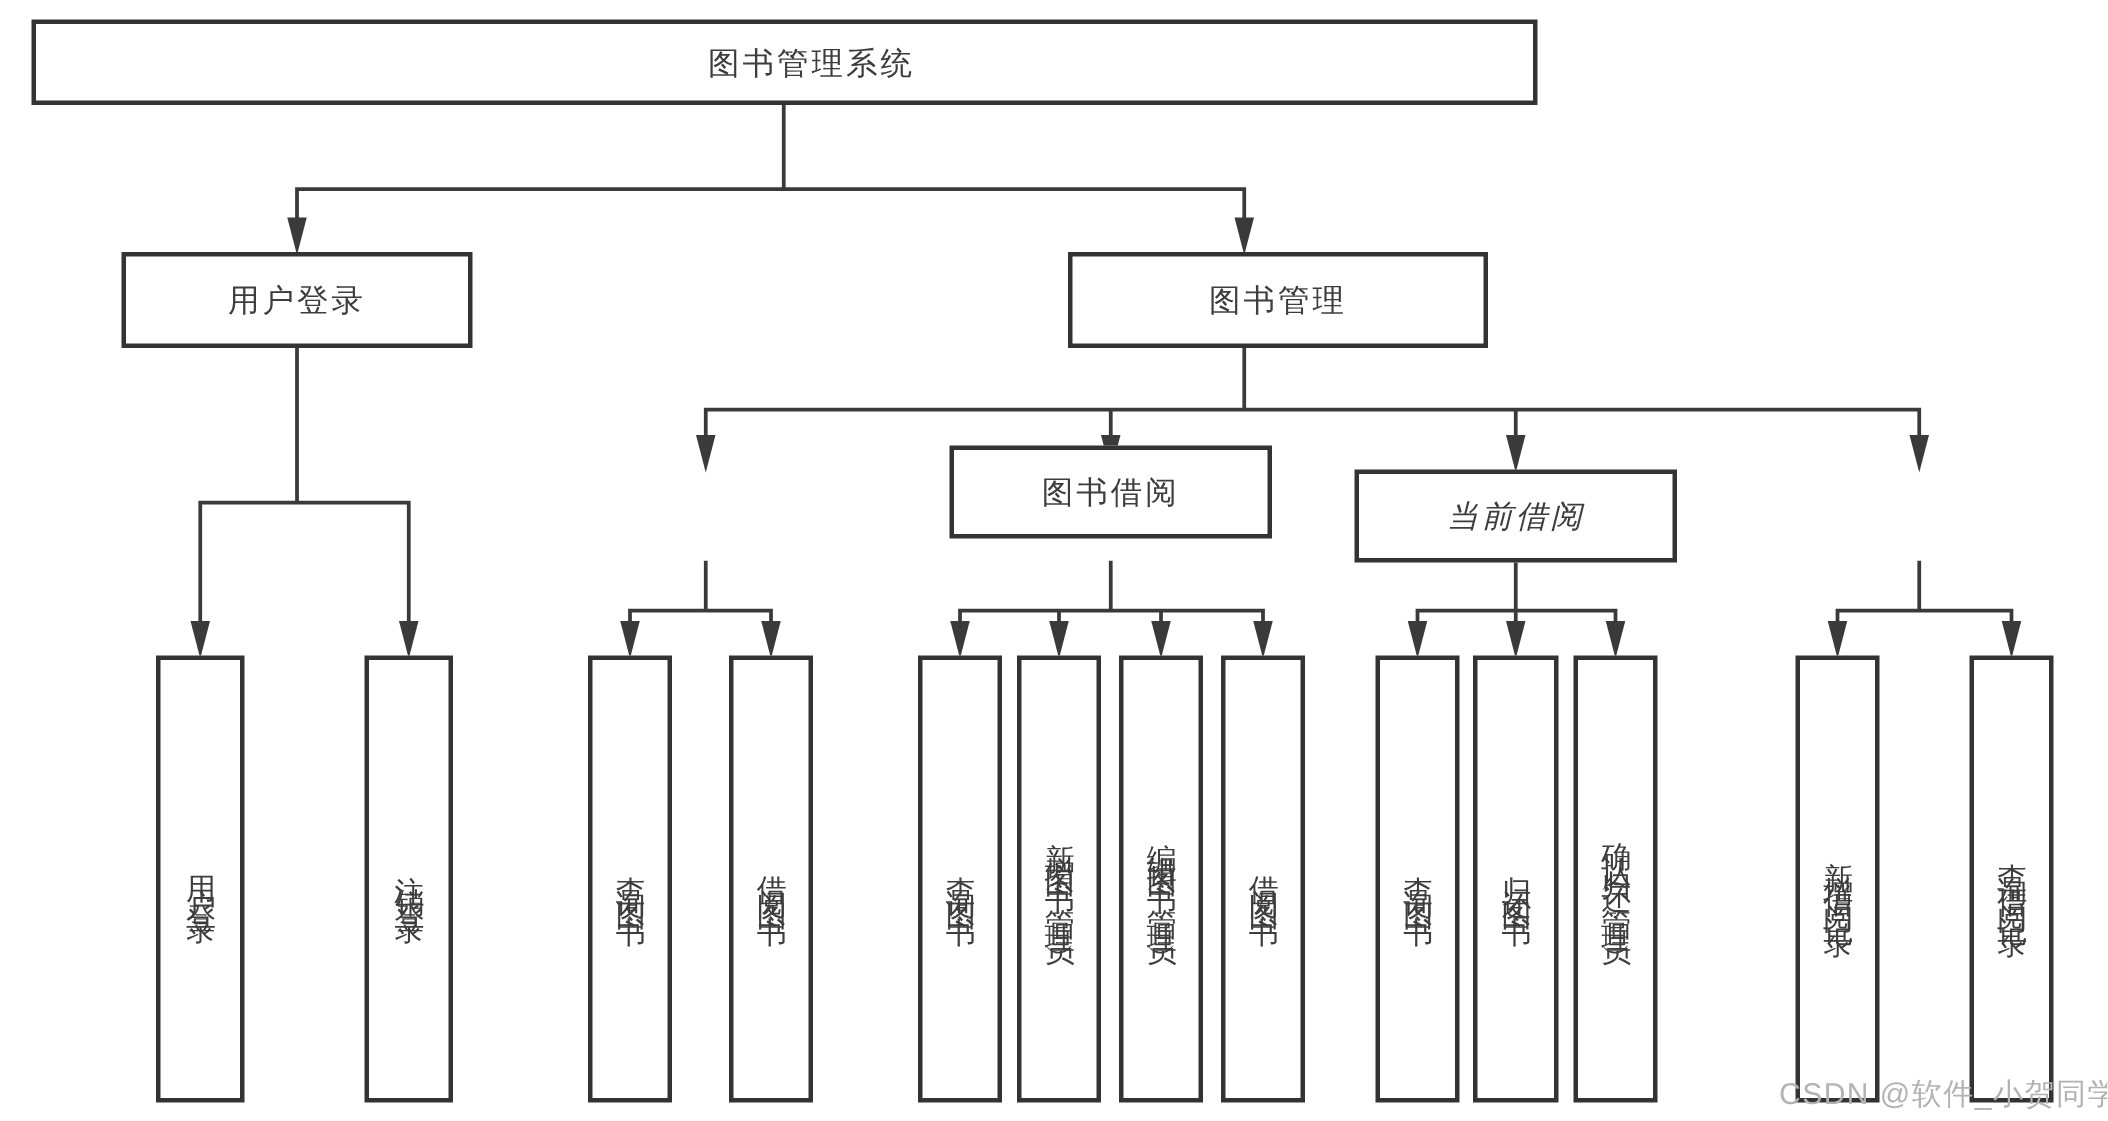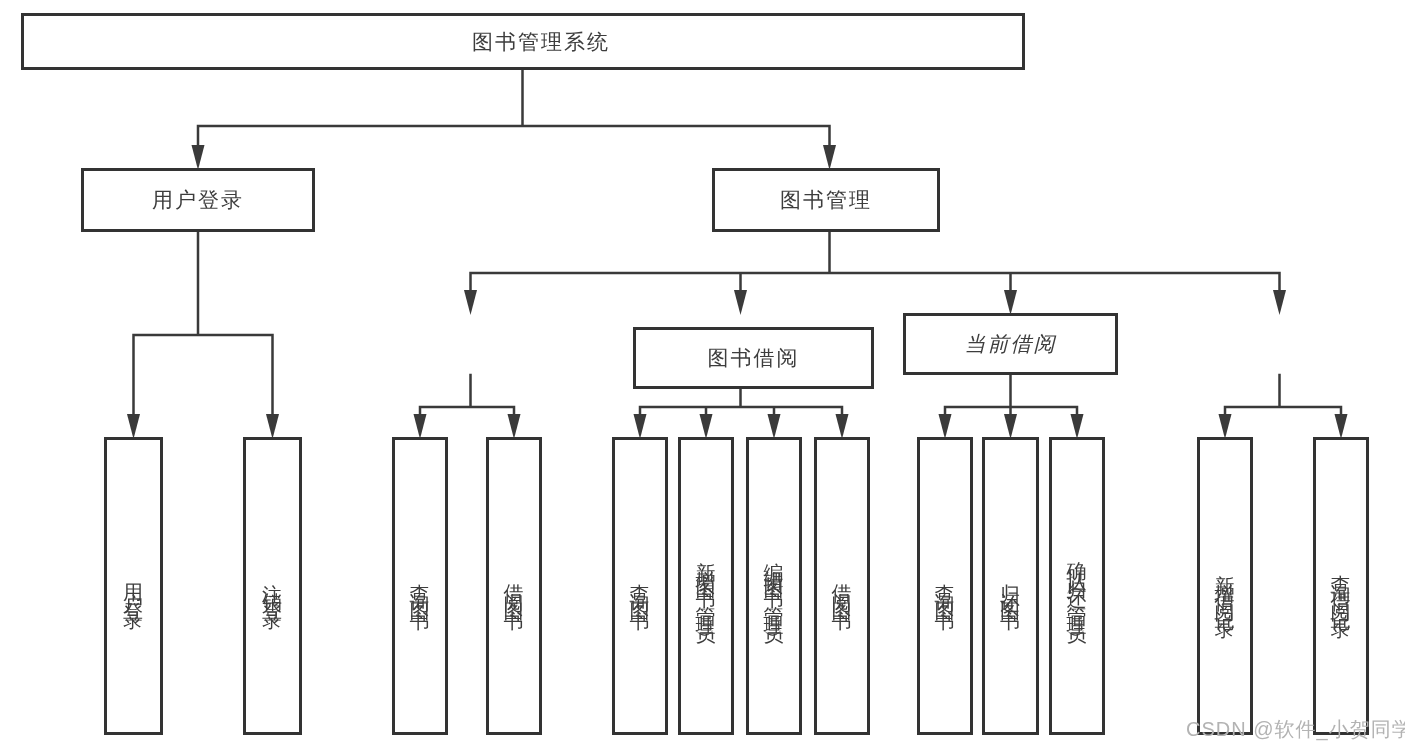--- a/index.html
+++ b/index.html
@@ -94,23 +94,23 @@
       <path d="M1004 414 L1017 414 L1010.5 439 Z"></path>
       <path d="M1070.5 414 L1083.5 414 L1077 439 Z"></path>
       <path d="M1218.5 414 L1231.5 414 L1225 439 Z"></path>
       <path d="M1334.5 414 L1347.5 414 L1341 439 Z"></path>
     </g>
   </svg>
 
   <div class="hbox" style="left:21px; top:13px; width:1004px; height:57px;padding-left:36px;">图书管理系统</div>
 
   <div class="hbox" style="left:81px; top:168px; width:234px; height:64px;">用户登录</div>
-  <div class="hbox" style="left:712px; top:168px; width:228px; height:64px;">图书管理</div>
+  <div class="hbox" style="left:712px; top:168px; width:280px; height:64px;">图书管理</div>
 
-  <div class="hbox" style="left:633px; top:327px; width:241px; height:62px;">图书借阅</div>
+  <div class="hbox" style="left:633px; top:297px; width:215px; height:62px;">图书借阅</div>
   <div class="hbox" style="left:903px; top:313px; width:215px; height:62px;font-style:italic;">当前借阅</div>
 
   <div class="vbox" style="left:104px; width:59px;">用户登录</div>
   <div class="vbox" style="left:243px; width:59px;">注销登录</div>
 
   <div class="vbox" style="left:392px; width:56px;">查询图书</div>
   <div class="vbox" style="left:486px; width:56px;">借阅图书</div>
 
   <div class="vbox" style="left:612px; width:56px;">查询图书</div>
   <div class="vbox" style="left:678px; width:56px;">新增图书（管理员）</div>

